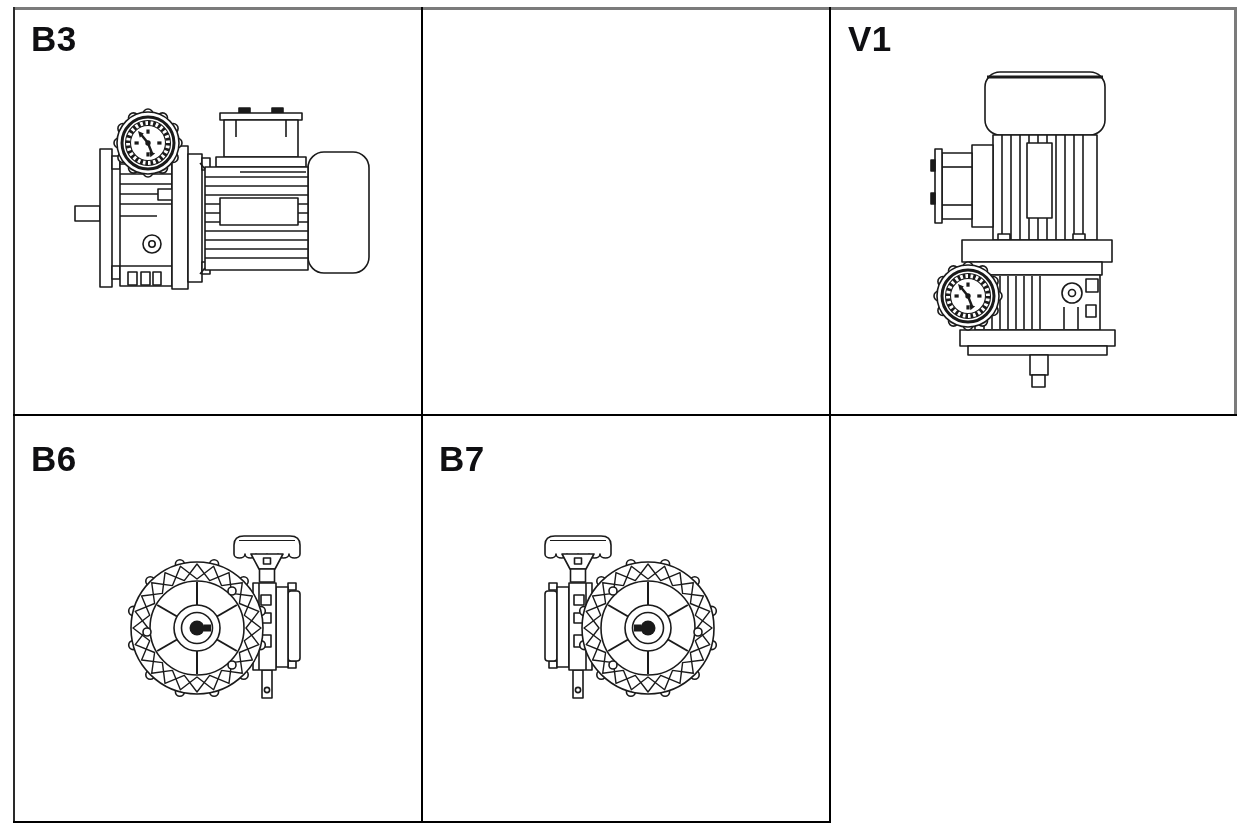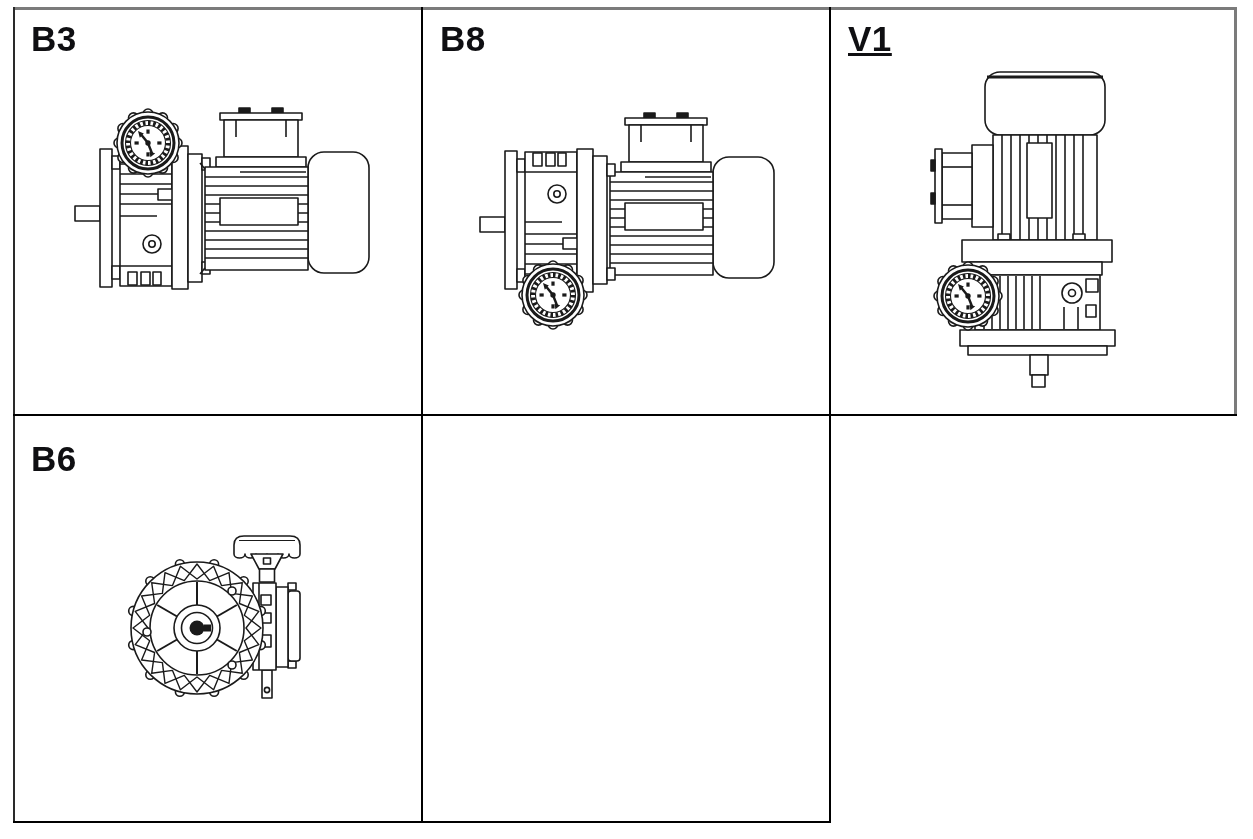--- a/index.html
+++ b/index.html
@@ -170,35 +170,23 @@
 
   <div class="cell" style="left:13px;top:7px;width:409px;height:408px;">
     <span class="cell-label" style="left:18px;top:14px;">B3</span>
     <svg class="drawing" style="left:47px;top:88px;" width="320" height="215" viewBox="0 0 320 215" xmlns="http://www.w3.org/2000/svg">
       <use href="#gearbox-side" xlink:href="#gearbox-side"></use>
       <use href="#motor-side" xlink:href="#motor-side"></use>
       <use href="#dial" xlink:href="#dial" transform="translate(88,48)"></use>
     </svg>
   </div>
 
-  <div class="cell" style="left:422px;top:7px;width:407px;height:408px;">
-    <span class="cell-label" style="left:18px;top:14px;">B8</span>
-    <svg class="drawing" style="left:56px;top:93px;" width="320" height="235" viewBox="0 0 320 235" xmlns="http://www.w3.org/2000/svg">
-      <g transform="translate(-13,0)">
-          <use href="#motor-side" xlink:href="#motor-side"></use>
-        </g>
-      <g transform="translate(-13,243) scale(1,-1)">
-          <use href="#gearbox-side" xlink:href="#gearbox-side"></use>
-        </g>
-      <use href="#dial" xlink:href="#dial" transform="translate(75,195)"></use>
-    </svg>
-  </div>
 
   <div class="cell" style="left:829px;top:7px;width:408px;height:408px;">
-    <span class="cell-label" style="left:19px;top:14px;text-decoration:underline;">V1</span>
+    <span class="cell-label" style="left:19px;top:14px;">V1</span>
     <svg class="drawing" style="left:101px;top:58px;" width="200" height="325" viewBox="0 0 200 325" xmlns="http://www.w3.org/2000/svg">
       <g stroke="#1a1a1a" stroke-width="1.6" fill="#fff" stroke-linejoin="round">
         <rect x="55" y="7" width="120" height="63" rx="15"></rect>
         <line x1="57" y1="12" x2="173" y2="12" stroke-width="3"></line>
         <rect x="63" y="70" width="104" height="105"></rect>
         <line x1="72" y1="70" x2="72" y2="175"></line>
           <line x1="81" y1="70" x2="81" y2="175"></line>
         <line x1="90" y1="70" x2="90" y2="175"></line>
           <line x1="99" y1="70" x2="99" y2="175"></line>
         <line x1="108" y1="70" x2="108" y2="175"></line>
@@ -243,14 +231,22 @@
     </svg>
   </div>
 
   <div class="cell" style="left:13px;top:415px;width:409px;height:408px;text-align:right;">
     <span class="cell-label" style="left:18px;top:26px;">B6</span>
     <svg class="drawing" style="left:107px;top:110px;" width="190" height="180" viewBox="0 0 190 180" xmlns="http://www.w3.org/2000/svg">
       <use href="#fan-assembly" xlink:href="#fan-assembly"></use>
     </svg>
   </div>
 
+  <div class="cell" style="left:422px;top:415px;width:407px;height:408px;">
+    <span class="cell-label" style="left:17px;top:26px;">B7</span>
+    <svg class="drawing" style="left:113px;top:110px;" width="190" height="180" viewBox="0 0 190 180" xmlns="http://www.w3.org/2000/svg">
+      <g transform="translate(190,0) scale(-1,1)">
+        <use href="#fan-assembly" xlink:href="#fan-assembly"></use>
+      </g>
+    </svg>
+  </div>
 
 </div>
 
 </body></html>

